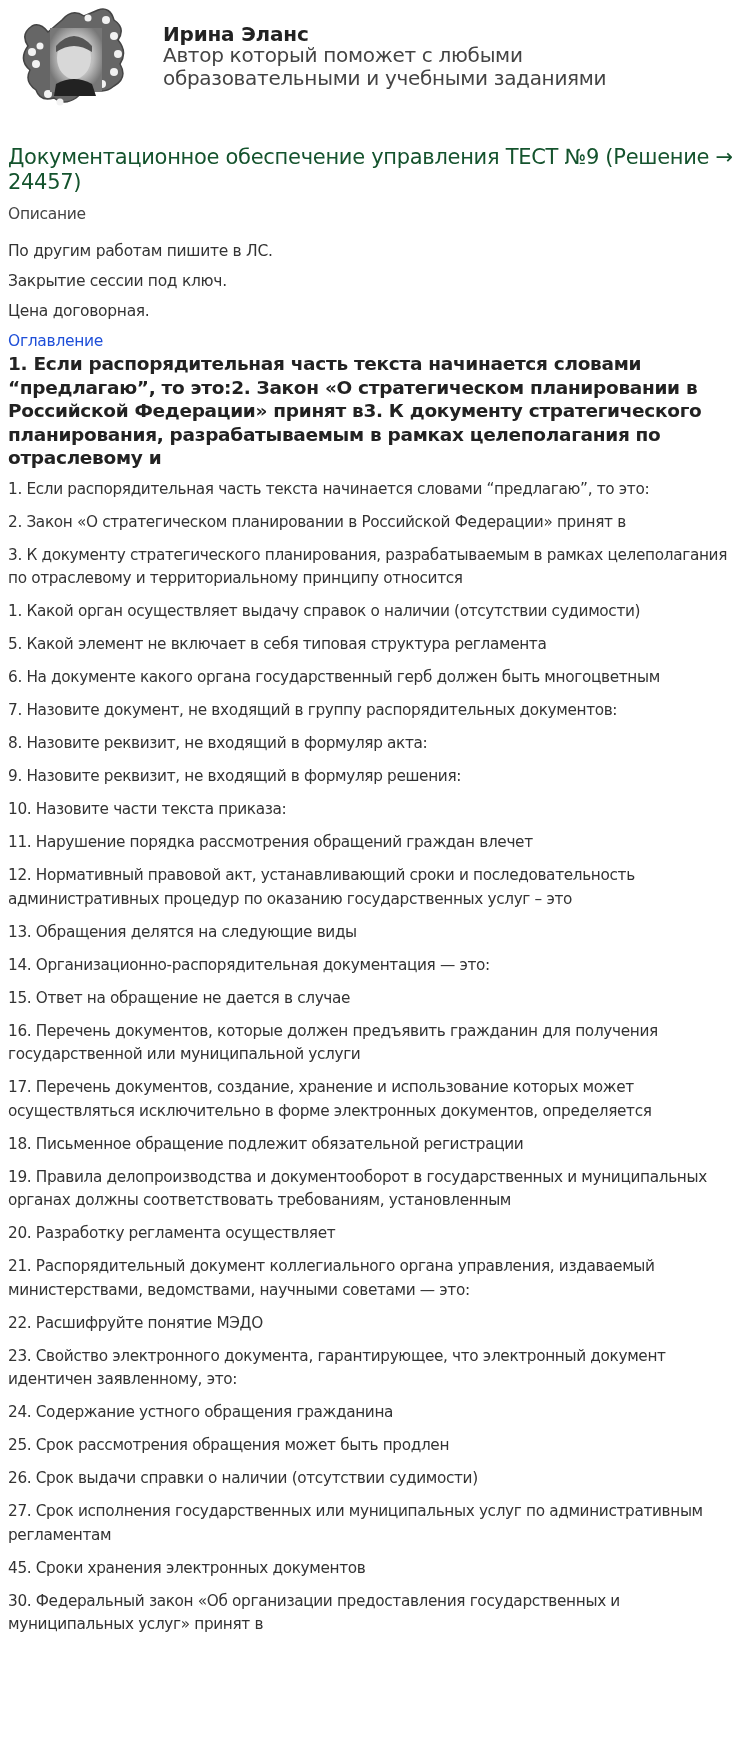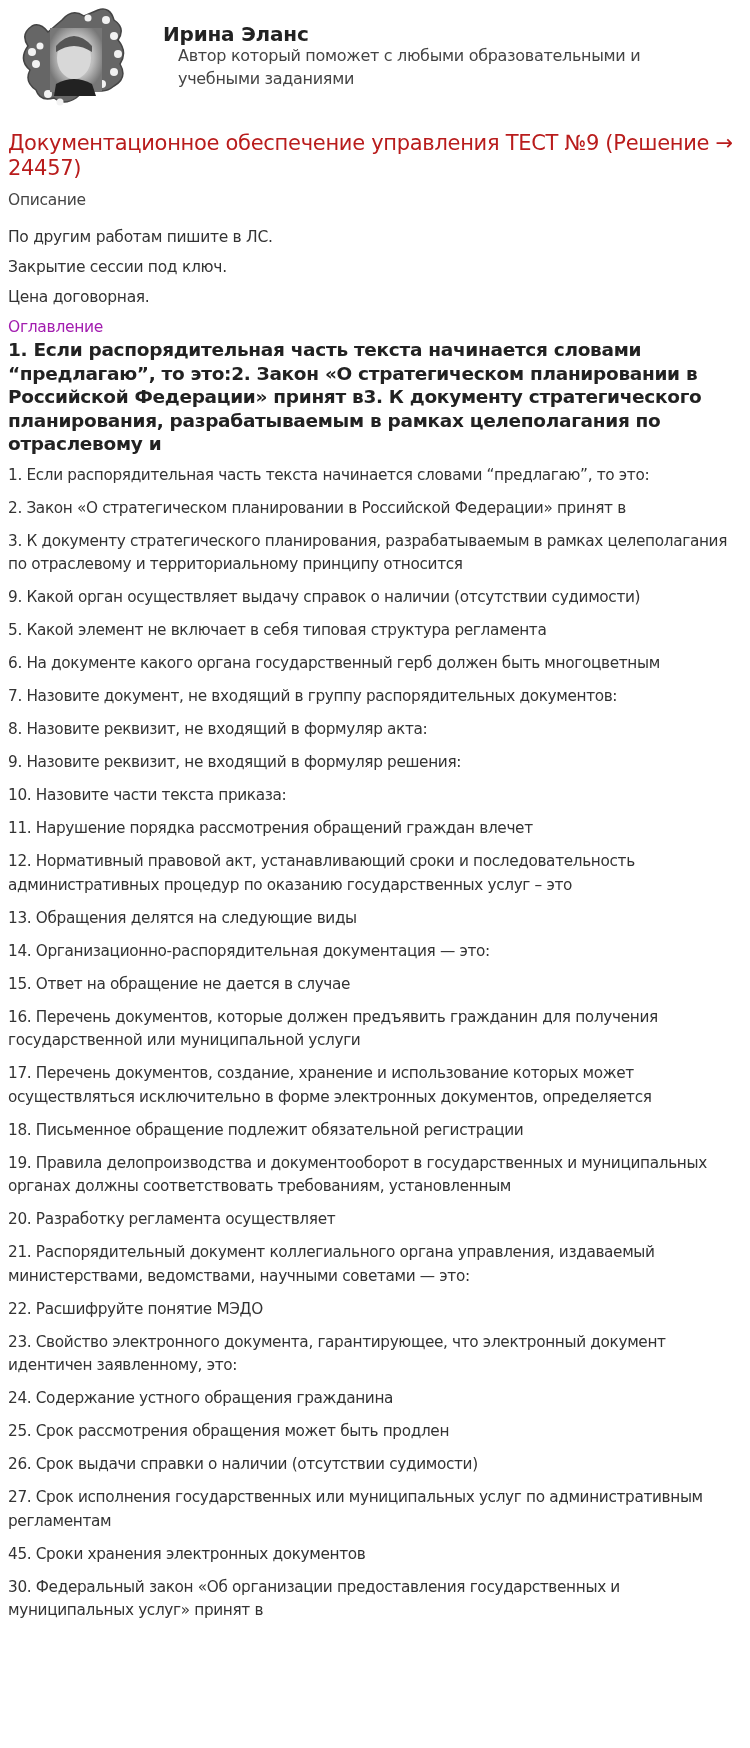--- a/index.html
+++ b/index.html
@@ -25,33 +25,32 @@
       left: 155px; top: 22px;
       font-size: 20px;
       font-weight: bold;
       color: #222;
       letter-spacing: -0.2px;
     }
     .author-desc {
       position: absolute;
       left: 155px; top: 44px;
       width: 520px;
-      font-size: 16px;
+      font-size: 20px;
       line-height: 23px;
       color: #444;
       letter-spacing: -0.3px;
-      margin-left: 15px;
     }
 
     .page-title {
-      margin-top: 19px;
+      margin-top: 33px;
       font-size: 21px;
       line-height: 25px;
       font-weight: normal;
-      color: #b91c1c;
+      color: #14532d;
       letter-spacing: -0.3px;
     }
     .section-label {
       margin-top: 9px;
       font-size: 15.5px;
       line-height: 20px;
       color: #444;
       letter-spacing: -0.3px;
     }
     .desc-para {
@@ -59,21 +58,21 @@
       line-height: 20px;
       color: #333;
       margin-bottom: 10px;
       letter-spacing: -0.3px;
     }
     .desc-para:first-of-type { margin-top: 17px; }
 
     .toc-label {
       font-size: 15.5px;
       line-height: 20px;
-      color: #a21caf;
+      color: #1d4ed8;
       margin-top: 4px;
       letter-spacing: -0.3px;
     }
     .toc-heading {
       font-size: 18.5px;
       line-height: 23.5px;
       font-weight: bold;
       color: #222;
       margin-top: 1px;
       letter-spacing: -0.3px;
@@ -137,21 +136,21 @@
 <p class="desc-para">Закрытие сессии под ключ.</p>
 <p class="desc-para">Цена договорная.</p>
 
 <div class="toc-label">Оглавление</div>
 <h2 class="toc-heading">1. Если распорядительная часть текста начинается словами “предлагаю”, то это:2. Закон «О стратегическом планировании в Российской Федерации» принят в3. К документу стратегического планирования, разрабатываемым в рамках целеполагания по отраслевому и</h2>
 
 <ul class="question-list">
   <li class="question-item">1. Если распорядительная часть текста начинается словами “предлагаю”, то это:</li>
   <li class="question-item">2. Закон «О стратегическом планировании в Российской Федерации» принят в</li>
   <li class="question-item">3. К документу стратегического планирования, разрабатываемым в рамках целеполагания по отраслевому и территориальному принципу относится</li>
-  <li class="question-item">9. Какой орган осуществляет выдачу справок о наличии (отсутствии судимости)</li>
+  <li class="question-item">1. Какой орган осуществляет выдачу справок о наличии (отсутствии судимости)</li>
   <li class="question-item">5. Какой элемент не включает в себя типовая структура регламента</li>
   <li class="question-item">6. На документе какого органа государственный герб должен быть многоцветным</li>
   <li class="question-item">7. Назовите документ, не входящий в группу распорядительных документов:</li>
   <li class="question-item">8. Назовите реквизит, не входящий в формуляр акта:</li>
   <li class="question-item">9. Назовите реквизит, не входящий в формуляр решения:</li>
   <li class="question-item">10. Назовите части текста приказа:</li>
   <li class="question-item">11. Нарушение порядка рассмотрения обращений граждан влечет</li>
   <li class="question-item">12. Нормативный правовой акт, устанавливающий сроки и последовательность административных процедур по оказанию государственных услуг – это</li>
   <li class="question-item">13. Обращения делятся на следующие виды</li>
   <li class="question-item">14. Организационно-распорядительная документация — это:</li>

